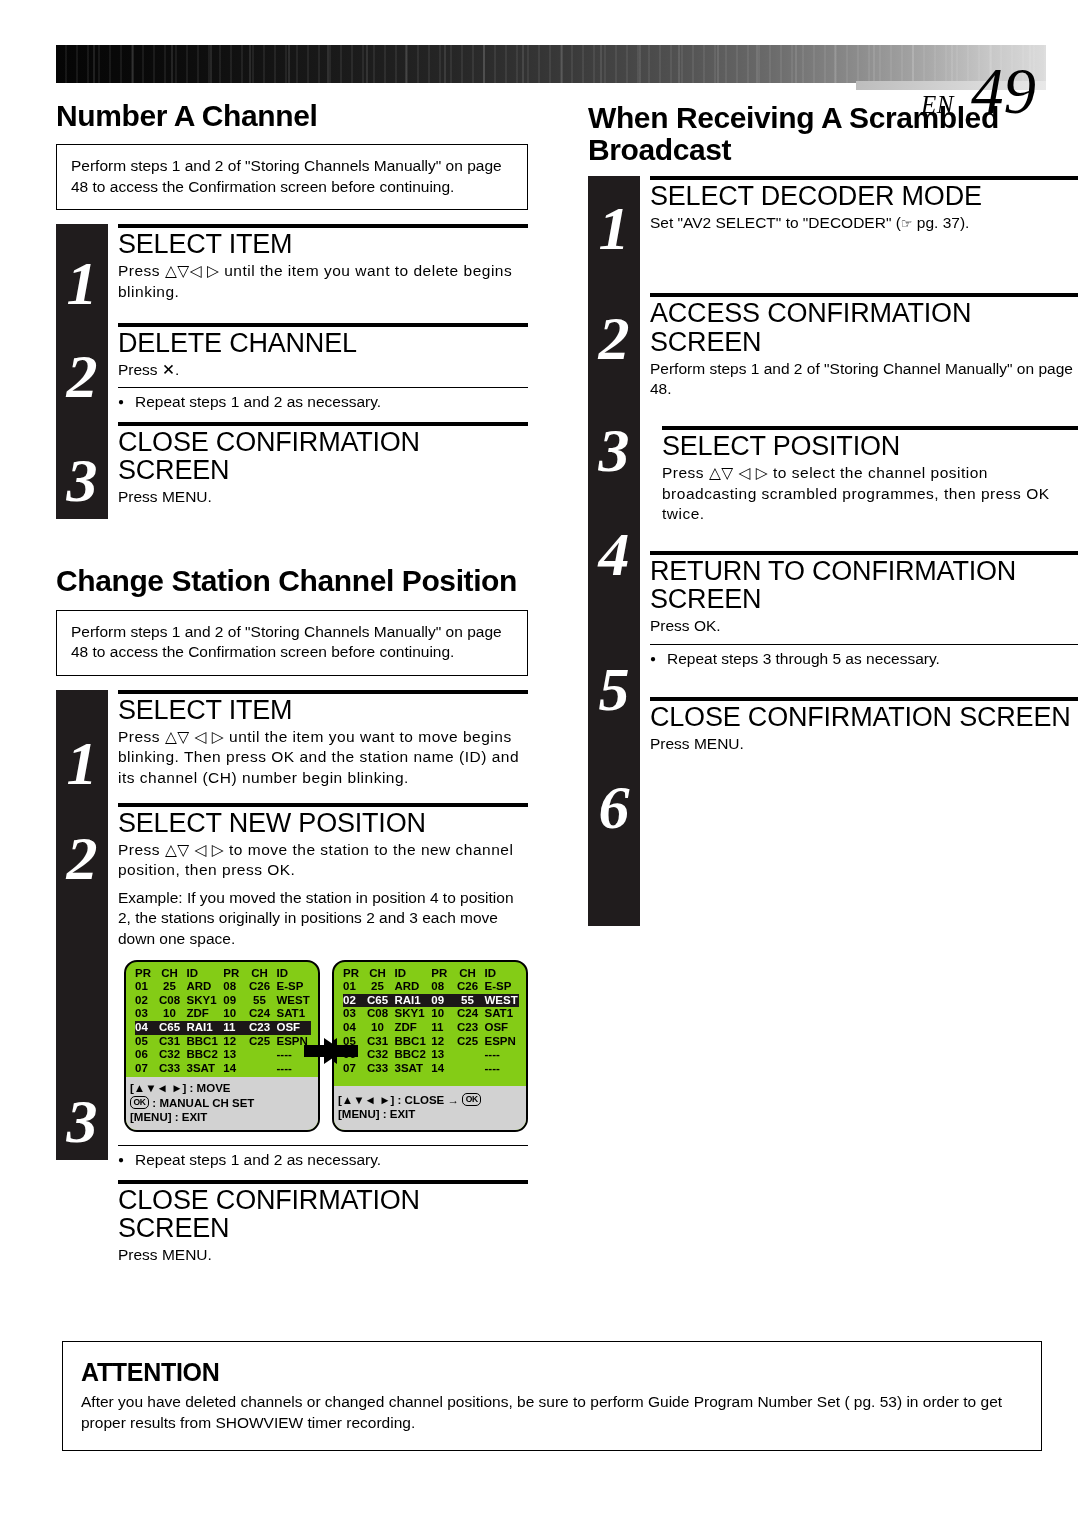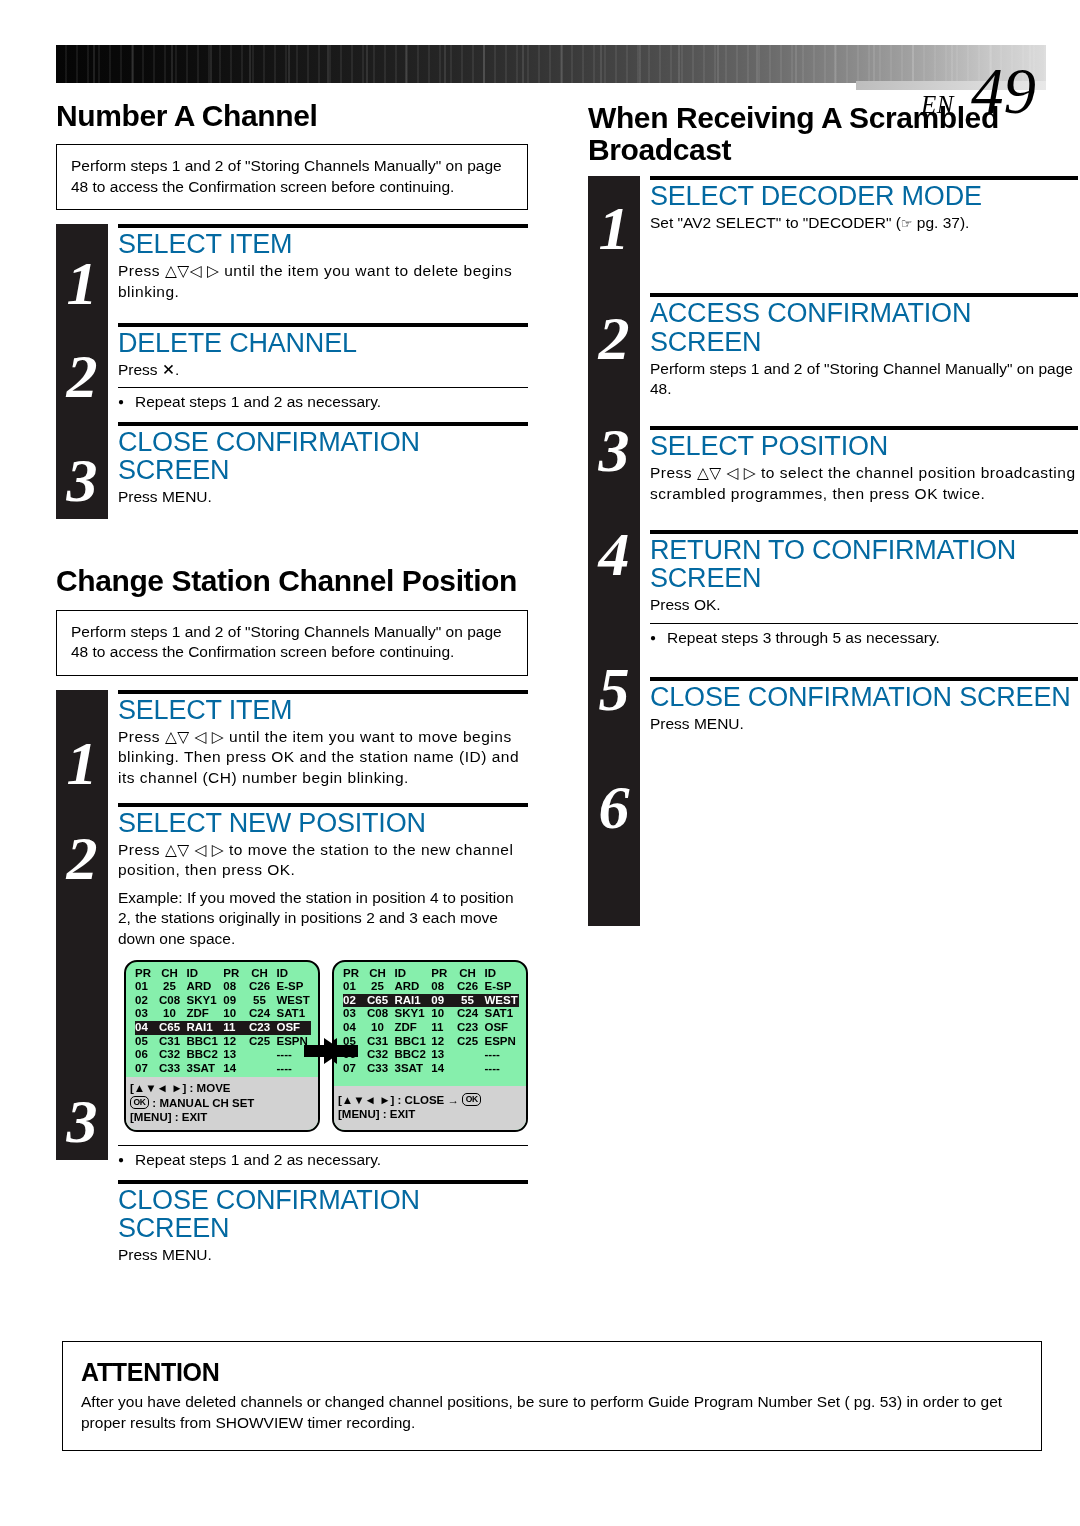--- a/index.html
+++ b/index.html
@@ -57,34 +57,34 @@
   .numbar{position:absolute;left:0;top:0;width:52px;background:#201c1d;}
   .stepcol{margin-left:62px;}
   .bignum{position:absolute;left:0;width:52px;text-align:center;
      color:#fff;font-family:"Liberation Serif", serif;font-style:italic;
      font-weight:bold;font-size:62px;line-height:1;}
 
   .step{position:relative;}
   .rule{border-top:4px solid #000;margin:0 0 2px 0;}
   .rule-thin{border-top:1.5px solid #000;margin:7px 0 4px 0;}
   .step-h{font-size:27px;line-height:1.04;letter-spacing:-0.2px;
-     margin:0 0 3px 0;font-weight:normal;color:#0369a1;}
+     margin:0 0 3px 0;font-weight:normal;color:#000000;}
   .step-b{font-size:15.5px;line-height:1.33;margin:0;}
   .bullets{margin:0;padding:0;list-style:none;}
   .bullets li{font-size:15.5px;line-height:1.33;position:relative;
      padding-left:17px;margin:0 0 1px 0;}
   .bullets li:before{content:"\25CF";position:absolute;left:0;top:0;
      font-size:10px;line-height:1.95;}
   .arrows{letter-spacing:0.5px;}
   .hand{font-size:13px;letter-spacing:0;}
 
   
   .osd-wrap{position:relative;margin:10px 0 0 0;height:175px;}
   .osd{position:absolute;top:0;width:196px;height:172px;
-     border:2px solid #000;border-radius:13px;background:#86efac;
+     border:2px solid #000;border-radius:13px;background:#84cc16;
      box-sizing:border-box;overflow:hidden;}
   .osd-a{left:6px;}
   .osd-b{left:214px;}
   .osd-grid{padding:5px 7px 0 9px;font-weight:bold;font-size:11.5px;
      line-height:13.6px;font-family:"Liberation Sans", sans-serif;}
   .orow{display:flex;position:relative;}
   .orow.hl{background:#1c1718;color:#fff;}
   .orow span{display:inline-block;}
   .c-pr{width:25px;}
   .c-ch{width:34px;text-align:center;}
@@ -402,21 +402,21 @@
             <span>Set "AV2 SELECT" to "DECODER" (</span><span class="hand">☞</span><span> pg. 37).</span>
           </p>
         </div>
 
         <div class="step" style="margin-top:60px;">
           <div class="rule"></div>
           <h3 class="step-h">ACCESS CONFIRMATION SCREEN</h3>
           <p class="step-b">Perform steps 1 and 2 of "Storing Channel Manually" on page 48.</p>
         </div>
 
-        <div class="step" style="margin-top:26px;">
+        <div class="step" style="margin-top:26px;margin-left:12px;">
           <div class="rule"></div>
           <h3 class="step-h">SELECT POSITION</h3>
           <p class="step-b arrows">Press △▽ ◁ ▷ to select the channel position broadcasting scrambled programmes, then press OK twice.</p>
         </div>
 
 
         <div class="step" style="margin-top:26px;">
           <div class="rule"></div>
           <h3 class="step-h">RETURN TO CONFIRMATION SCREEN</h3>
           <p class="step-b">Press OK.</p>

